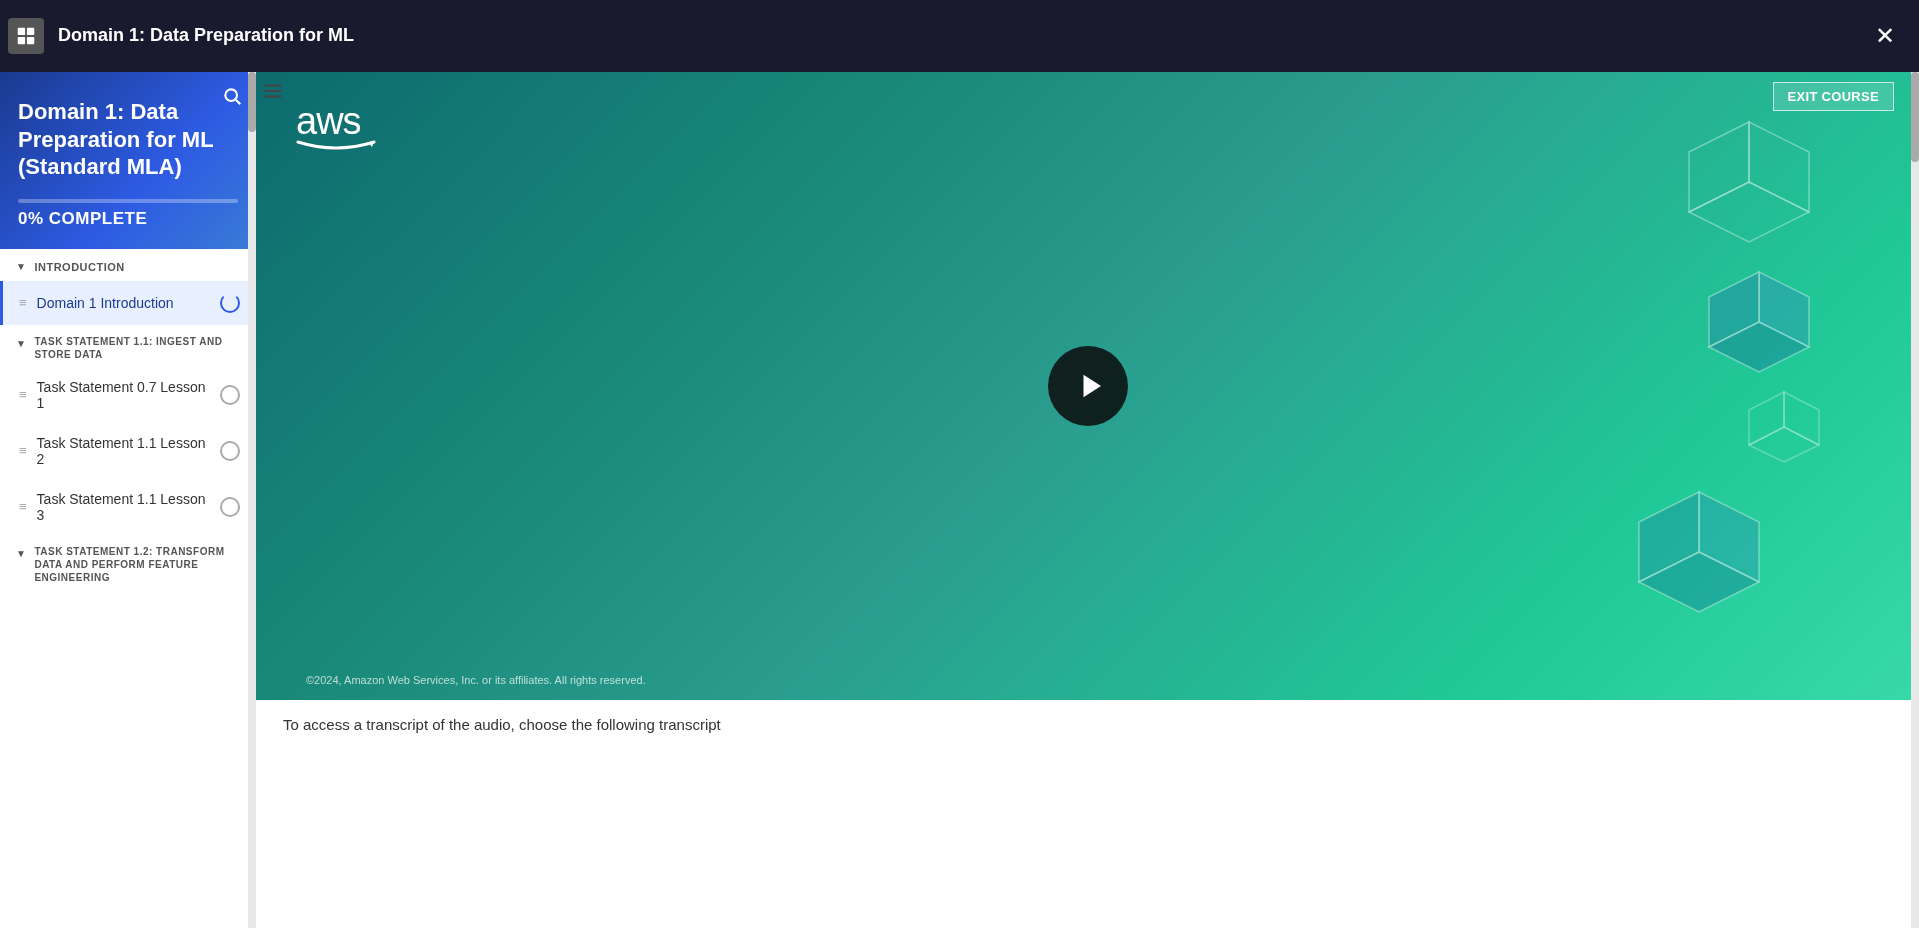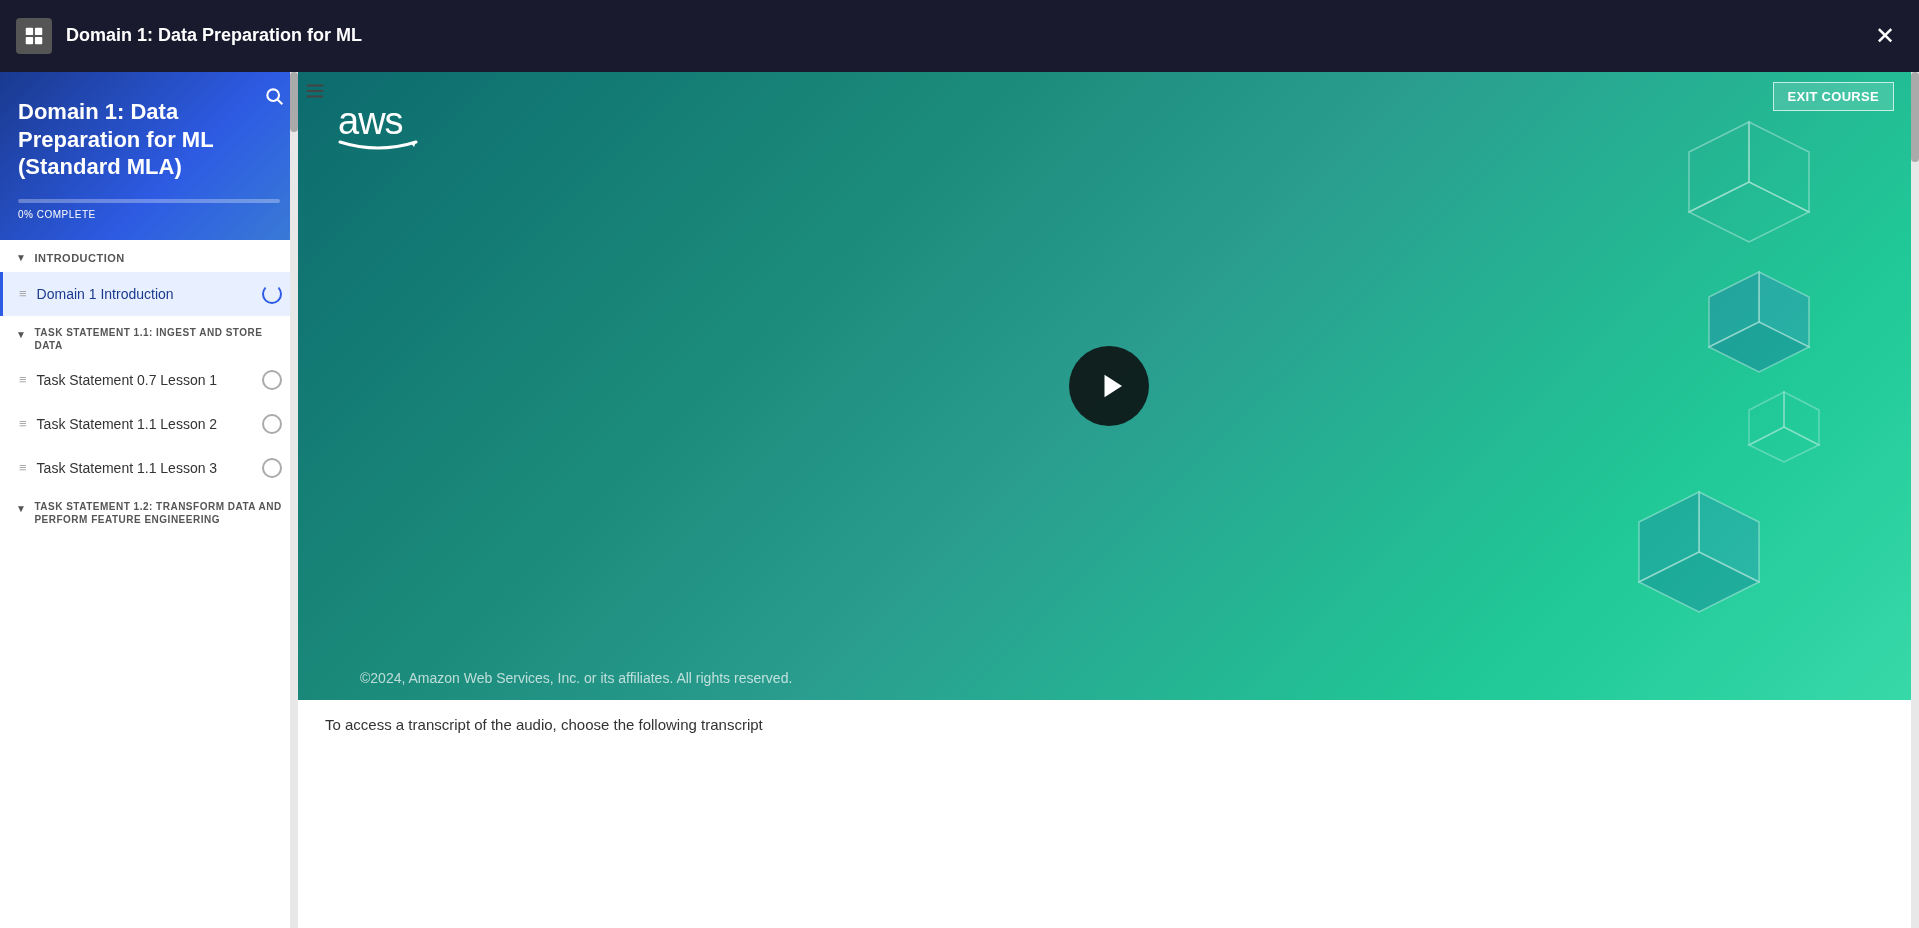--- a/index.html
+++ b/index.html
@@ -4,21 +4,21 @@
   <style>
     * { margin: 0; padding: 0; box-sizing: border-box; }
     body { font-family: 'Amazon Ember', Arial, sans-serif; background: #f5f5f5; width: 1919px; height: 928px; overflow: hidden; display: flex; flex-direction: column; }
 
     
     .top-bar {
       background: #1a1a2e;
       color: white;
       display: flex;
       align-items: center;
-      padding: 8px 16px;
+      padding: 8px 8px;
       height: 72px;
       flex-shrink: 0;
       position: relative;
     }
     .top-bar-icon {
       width: 36px;
       height: 36px;
       background: #555;
       border-radius: 4px;
       display: flex; align-items: center; justify-content: center;
@@ -45,21 +45,21 @@
 
     
     .main-layout {
       display: flex;
       flex: 1;
       overflow: hidden;
     }
 
     
     .sidebar {
-      width: 298px;
+      width: 256px;
       background: white;
       display: flex;
       flex-direction: column;
       flex-shrink: 0;
       overflow: hidden;
       position: relative;
     }
 
     
     .sidebar-header {
@@ -92,22 +92,22 @@
       border-radius: 2px;
       margin-bottom: 6px;
     }
     .progress-bar-fill {
       background: white;
       height: 4px;
       border-radius: 2px;
       width: 0%;
     }
     .progress-label {
-      font-size: 10px;
-      font-weight: 400;
+      font-size: 17px;
+      font-weight: 700;
       letter-spacing: 0.5px;
       color: white;
     }
 
     
     .sidebar-nav {
       flex: 1;
       overflow-y: auto;
       overflow-x: hidden;
     }
@@ -260,22 +260,22 @@
       margin-bottom: 10px;
     }
     .video-sub-title {
       font-size: 30px;
       font-weight: 400;
       color: rgba(255,255,255,0.9);
     }
     .video-copyright {
       position: absolute;
       bottom: 14px;
-      left: 62px;
-      font-size: 14px;
+      left: 50px;
+      font-size: 11px;
       color: rgba(255,255,255,0.7);
       z-index: 5;
     }
 
     
     .transcript-area {
       padding: 16px 27px;
       font-size: 15px;
       color: #333;
       background: white;

